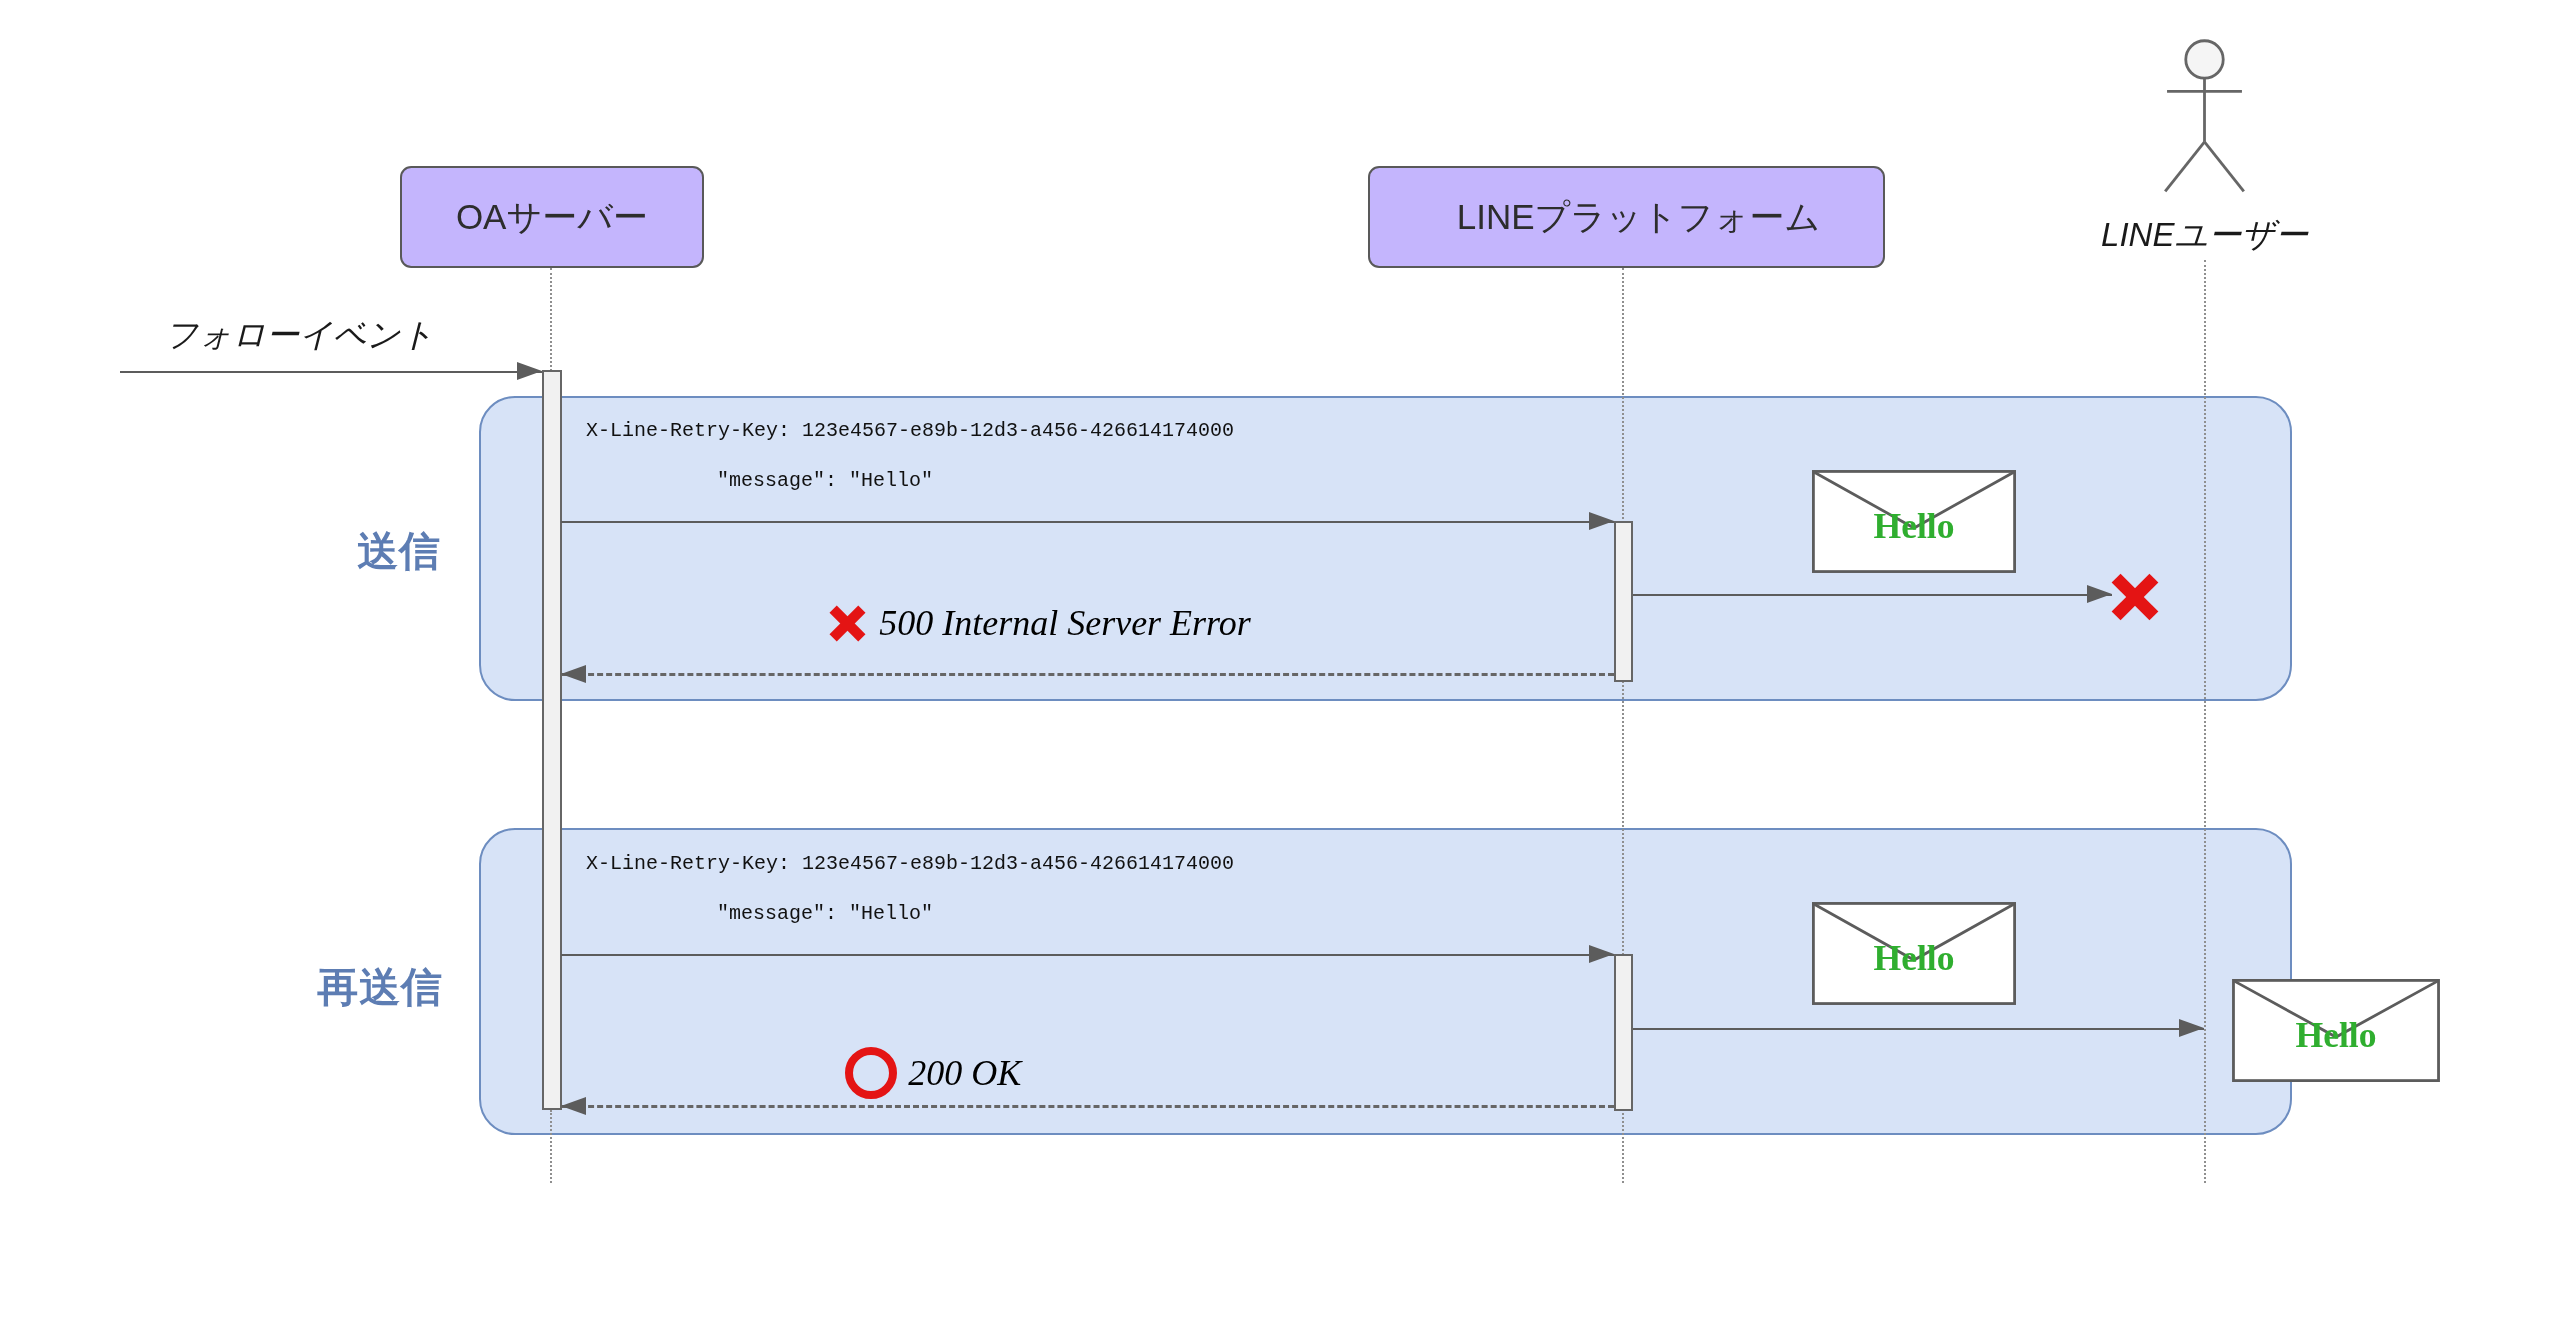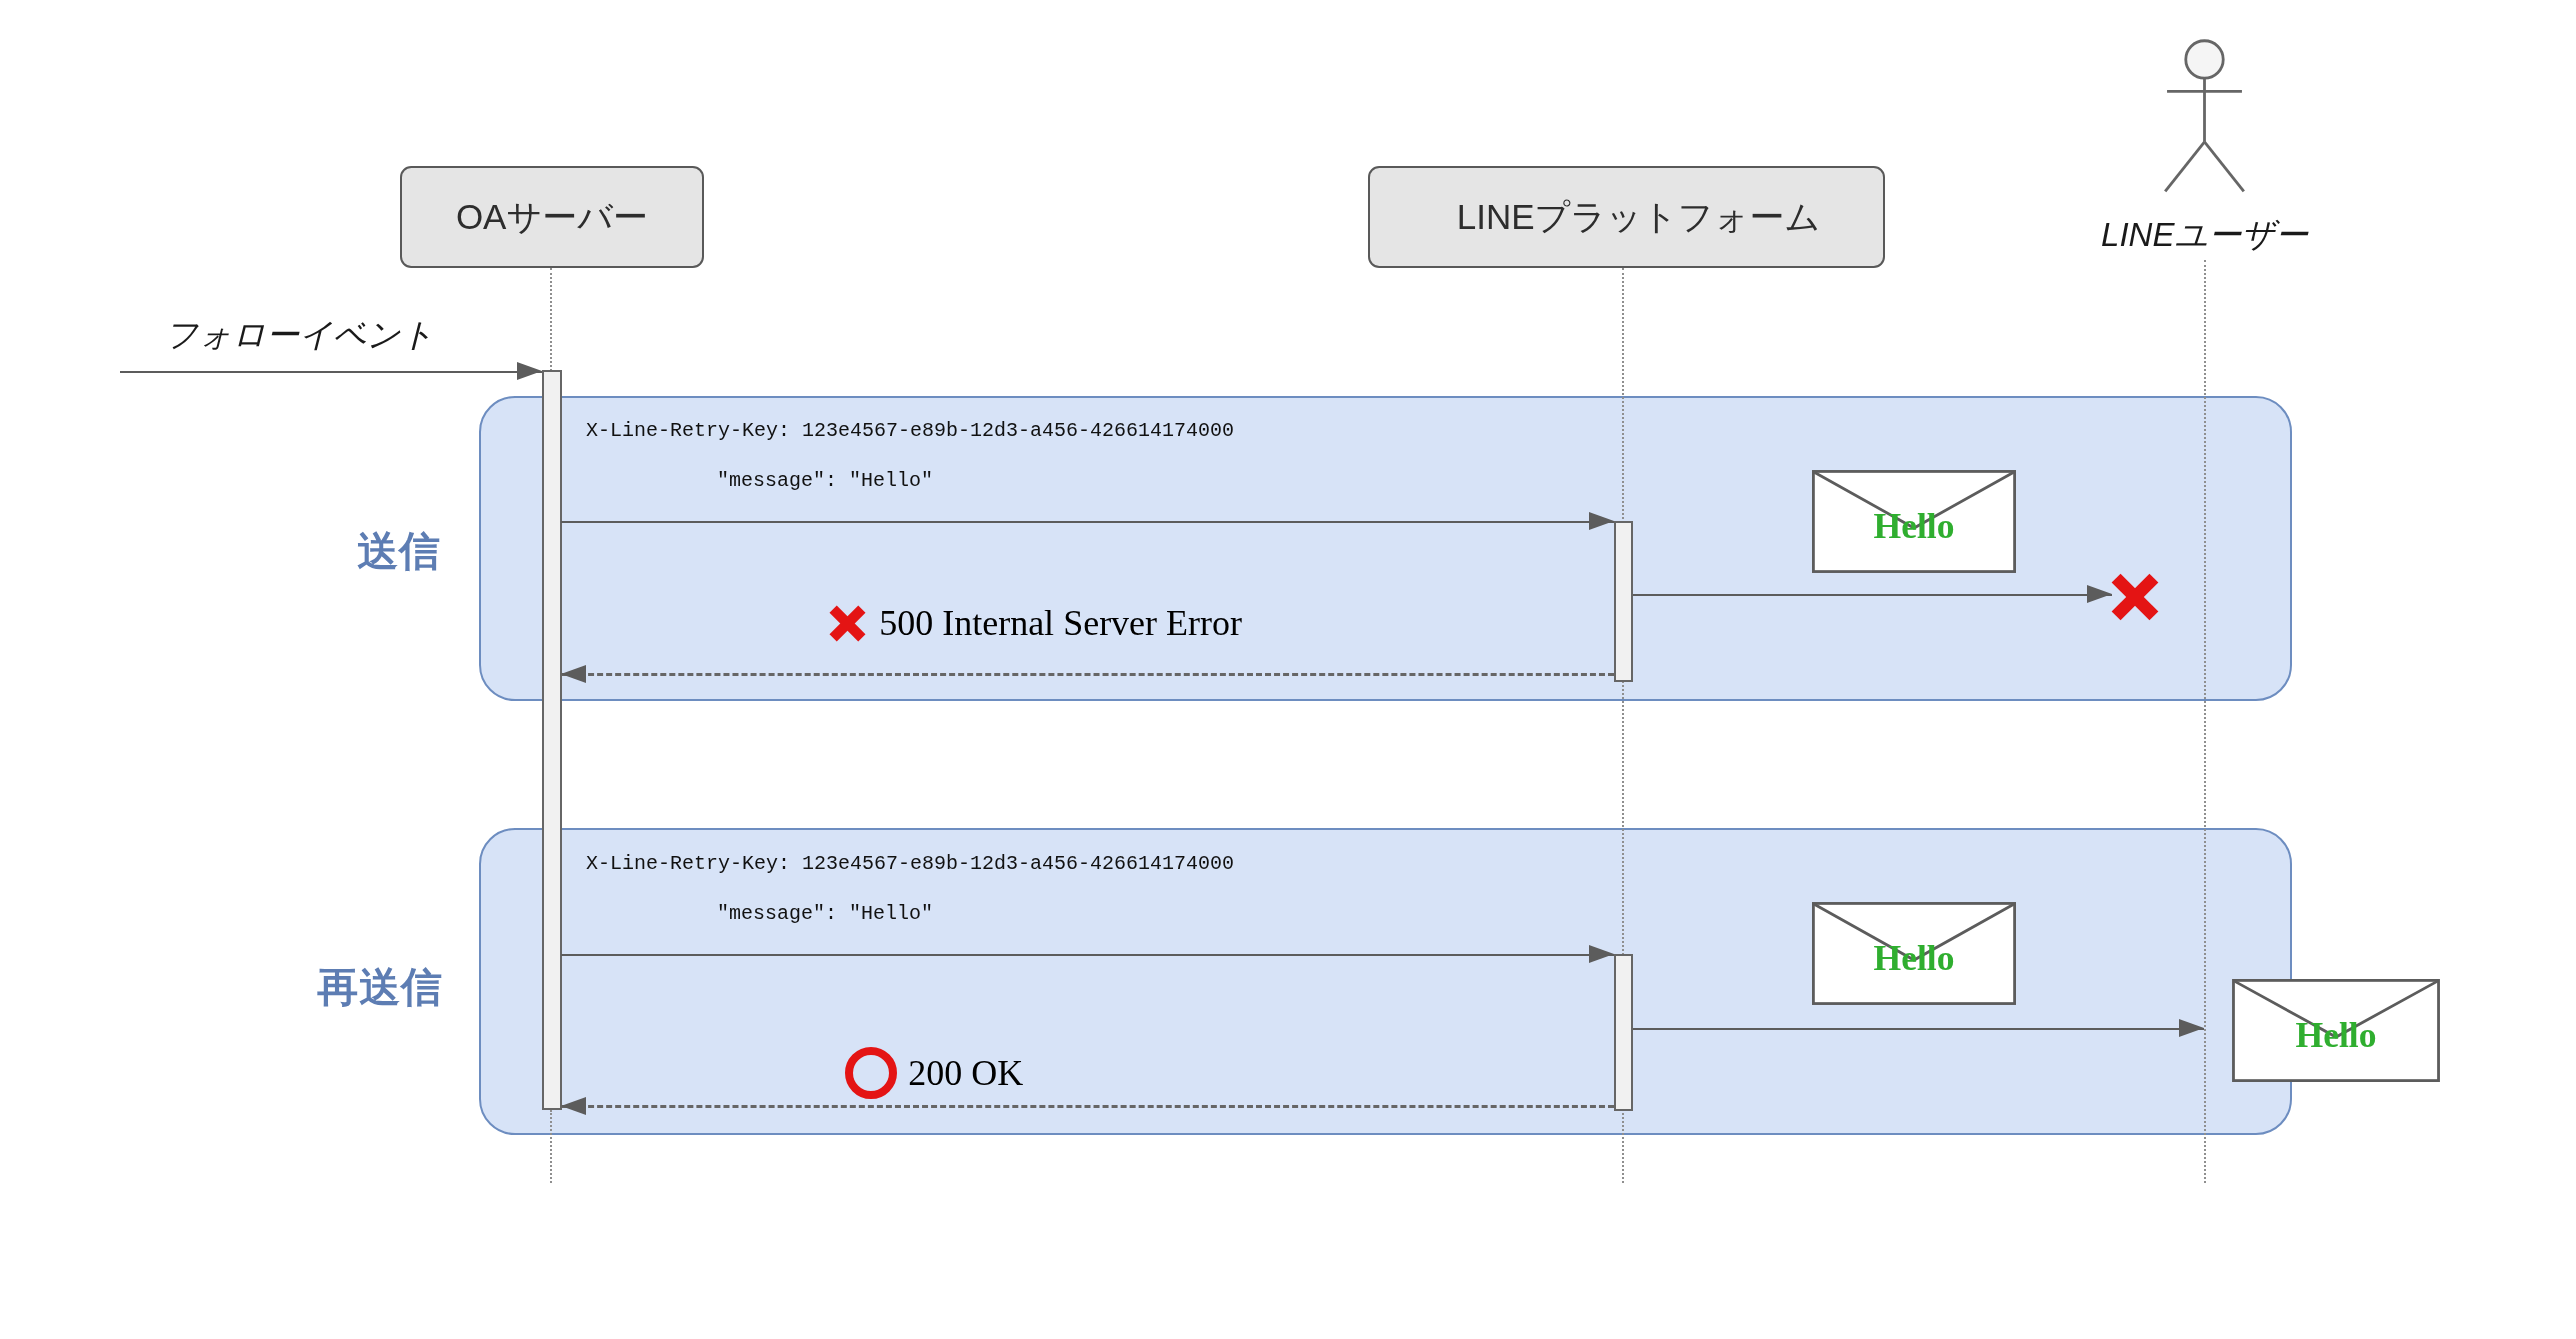--- a/index.html
+++ b/index.html
@@ -23,21 +23,21 @@
   .frag-label{
     position:absolute;
     font-size:41px;font-weight:bold;color:#5d7db3;
     text-align:right;
     letter-spacing:0.9px;
   }
 
   
   .participant{
     position:absolute;
-    background:#e5e5e5;
+    background:#c4b5fd;
     border:2.8px solid #595959;
     border-radius:11.2px;
     box-sizing:border-box;
     display:flex;align-items:center;justify-content:center;
     font-size:35px;color:#2d2d2d;
   }
 
   
   .lifeline{
     position:absolute;width:0;
@@ -72,21 +72,21 @@
   }
 
   .mono{
     position:absolute;
     font-family:"Liberation Mono","DejaVu Sans Mono",monospace;
     font-size:20px;color:#111111;white-space:pre;
   }
   .serif-label{
     position:absolute;display:flex;align-items:center;
     font-family:"Liberation Serif","DejaVu Serif",serif;
-    font-size:36px;color:#000000;
+    font-size:36px;color:#000000;font-style:italic;
   }
   .serif-label .txt{margin-left:11.2px;}
 
   .ok-ring{
     width:36px;height:36px;border-radius:50%;
     border:8.4px solid #e41414;background:transparent;
     box-sizing:content-box;
   }
 
   .plain-label{

